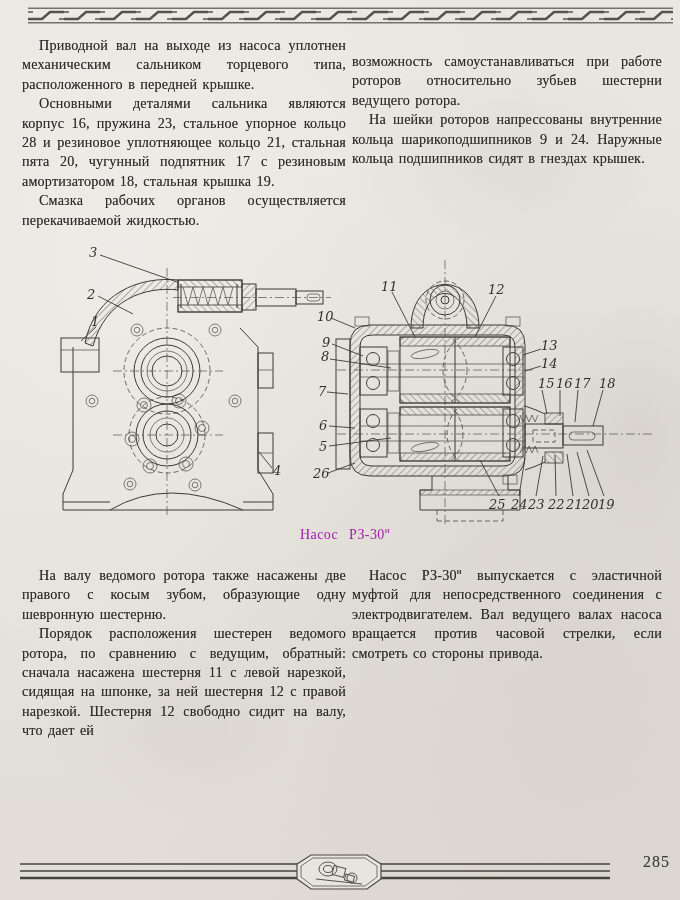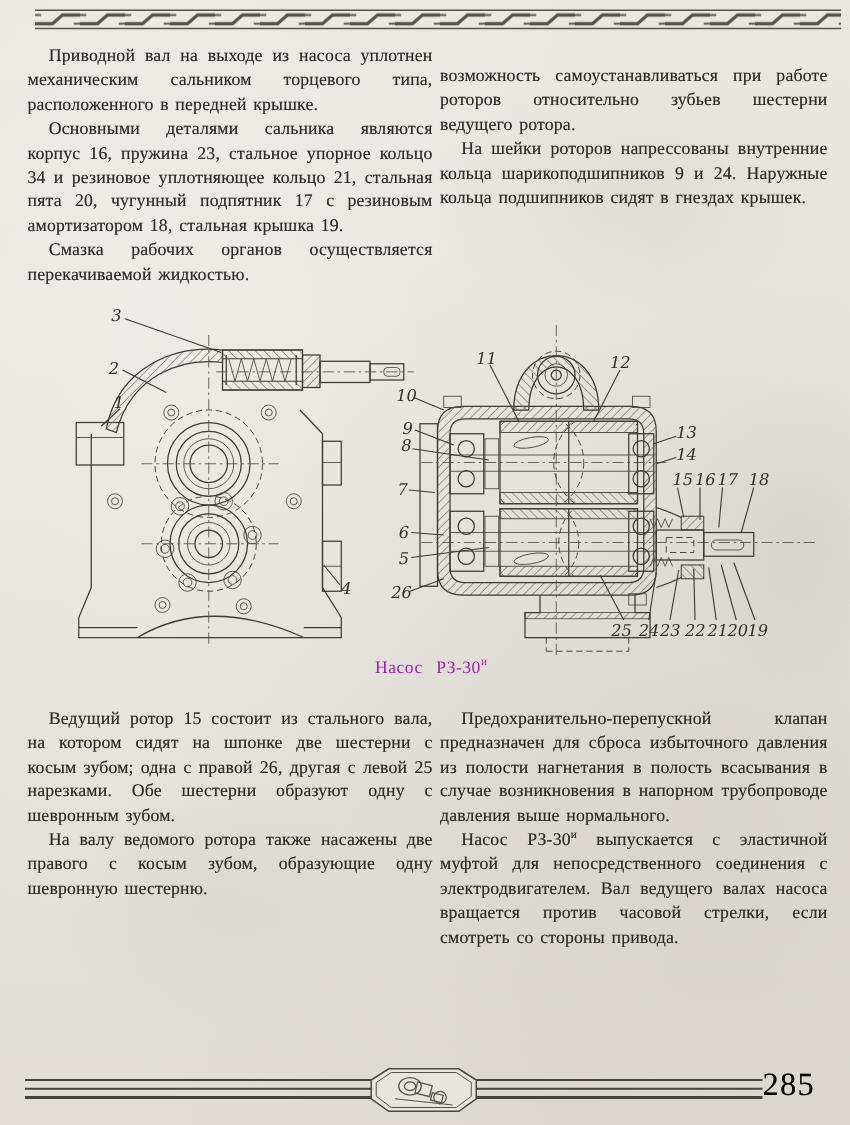--- a/index.html
+++ b/index.html
@@ -43,21 +43,21 @@
 
   .fig-caption{
     position:absolute;left:230px;top:527px;width:230px;
     text-align:center;color:#a21caf;font-size:14px;
     word-spacing:7px;letter-spacing:0.4px;
   }
 
   .rule-bottom{position:absolute;left:15px;top:852px;width:600px;height:42px;}
   .page-num{
     position:absolute;left:610px;top:853px;width:60px;
-    font-size:26px;color:#000000;letter-spacing:1px;text-align:left;
+    font-size:16px;color:#404040;letter-spacing:1px;text-align:right;
     text-shadow:0 0 0.5px rgba(56,53,47,0.5);
   }
 
   text.callout{
     font-family:"DejaVu Serif", serif;font-style:italic;
     font-size:13px;fill:#33302c;
   }
   .drw{stroke:#3d3a36;fill:none;stroke-width:1;}
   .drw-thin{stroke:#4a4742;fill:none;stroke-width:0.7;}
   .cline{stroke:#55514b;fill:none;stroke-width:0.7;stroke-dasharray:9 3 2 3;}
@@ -79,21 +79,21 @@
       <path d="M-2,5 H5 M31,12 H38" fill="none" stroke="#56534e" stroke-width="1.6"></path>
     </pattern>
   </defs>
   <rect x="0" y="2" width="645" height="13" fill="url(#braid)"></rect>
   <rect x="0" y="0.6" width="645" height="1.2" fill="#56534e"></rect>
   <rect x="0" y="15.2" width="645" height="1.2" fill="#56534e"></rect>
 </svg>
 
 <div class="col col-tl">
   <p>Приводной вал на выходе из насоса уплотнен механическим сальником торцевого типа, расположенного в передней крышке.</p>
-  <p>Основными деталями сальника являются корпус 16, пружина 23, стальное упорное кольцо 34 и резиновое уплотняющее кольцо 21, стальная пята 20, чугунный подпятник 17 с резиновым амортизатором 18, стальная крышка 19.</p>
+  <p>Основными деталями сальника являются корпус 16, пружина 23, стальное упорное кольцо 28 и резиновое уплотняющее кольцо 21, стальная пята 20, чугунный подпятник 17 с резиновым амортизатором 18, стальная крышка 19.</p>
   <p>Смазка рабочих органов осуществляется перекачиваемой жидкостью.</p>
 </div>
 
 <div class="col col-tr">
   <p class="noindent">возможность самоустанавливаться при работе роторов относительно зубьев шестерни ведущего ротора.</p>
   <p>На шейки роторов напрессованы внутренние кольца шарикоподшипников 9 и 24. Наружные кольца подшипников сидят в гнездах крышек.</p>
 </div>
 
 <div class="fig">
 <svg width="610" height="290" viewBox="0 0 610 290">
@@ -315,26 +315,25 @@
     <path class="leader" d="M549,258 L532,212"></path>
   </g>
 </svg>
 </div>
 
 <div class="fig-caption">
   <span>Насос РЗ-30</span><sup class="mod">и</sup>
 </div>
 
 <div class="col col-bl">
-  <p>Ведущий ротор 15 состоит из стального вала, на котором сидят на шпонке две шестерни с косым зубом; одна с правой 26, другая с левой 25 нарезками. Обе шестерни образуют одну с шевронным зубом.</p>
   <p>На валу ведомого ротора также насажены две правого с косым зубом, образующие одну шевронную шестерню.</p>
+  <p>Порядок расположения шестерен ведомого ротора, по сравнению с ведущим, обратный: сначала насажена шестерня 11 с левой нарезкой, сидящая на шпонке, за ней шестерня 12 с правой нарезкой. Шестерня 12 свободно сидит на валу, что дает ей</p>
 </div>
 
 <div class="col col-br">
-  <p>Предохранительно-перепускной клапан предназначен для сброса избыточного давления из полости нагнетания в полость всасывания в случае возникновения в напорном трубопроводе давления выше нормального.</p>
   <p><span>Насос РЗ-30</span><sup class="mod">и</sup><span> выпускается с эластичной муфтой для непосредственного соединения с электродвигателем. Вал ведущего валах насоса вращается против часовой стрелки, если смотреть со стороны привода.</span></p>
 </div>
 
 <svg class="rule-bottom" viewBox="0 0 600 42">
   <line x1="5" y1="12" x2="595" y2="12" stroke="#46433e" stroke-width="1.7"></line>
   <line x1="5" y1="19" x2="595" y2="19" stroke="#46433e" stroke-width="1.7"></line>
   <line x1="5" y1="26" x2="595" y2="26" stroke="#46433e" stroke-width="2.5"></line>
   <g>
     <polygon points="296,3 352,3 366,12 366,27 352,37 296,37 282,27 282,12" fill="#e8e5df" stroke="#4a4742" stroke-width="1.2"></polygon>
     <polygon points="298,6 350,6 362,14 362,25 350,34 298,34 286,25 286,14" fill="none" stroke="#56534e" stroke-width="0.8"></polygon>

